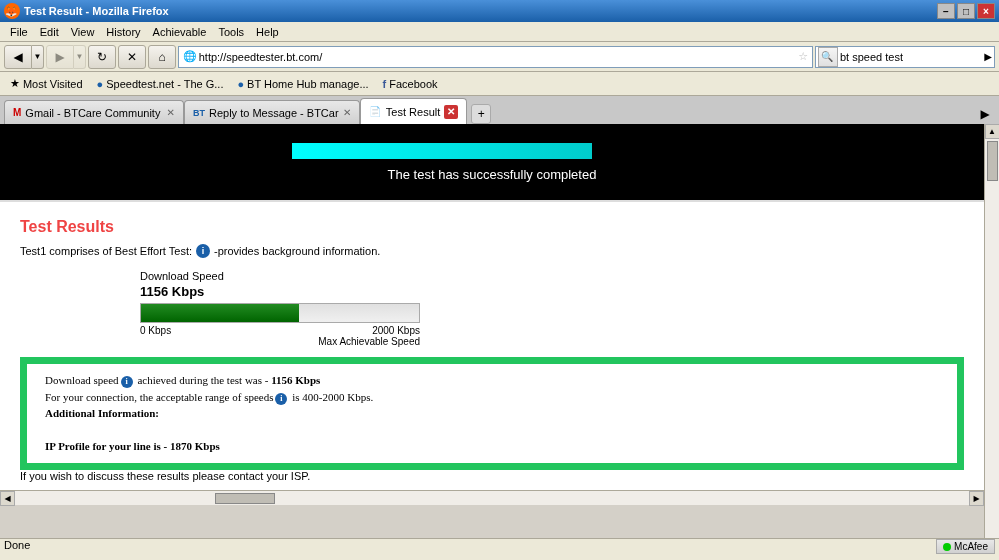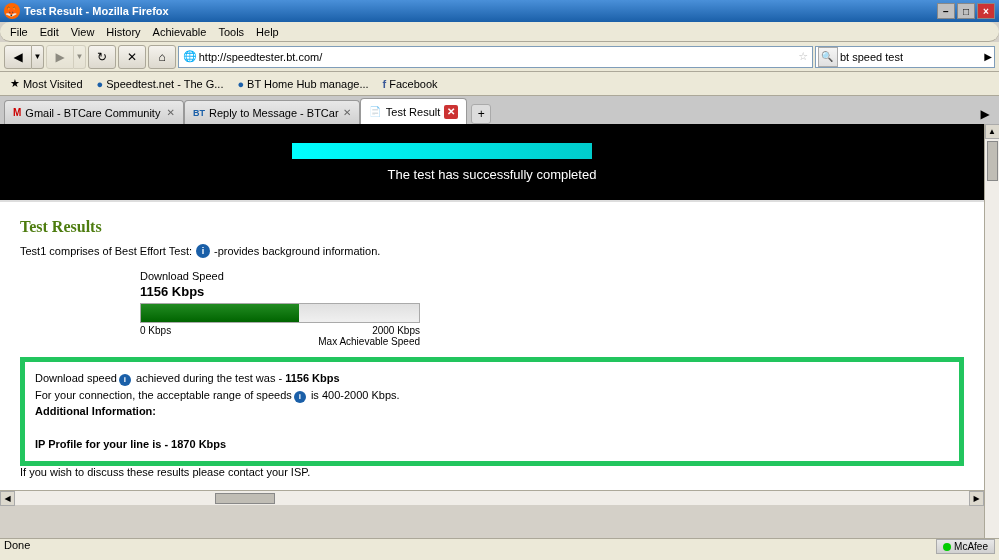--- a/index.html
+++ b/index.html
@@ -27,21 +27,20 @@
     }
 
     
     .menu-bar {
       background: #ece9d8;
       height: 20px;
       display: flex;
       align-items: center;
       padding: 0 4px;
       border-bottom: 1px solid #aca899;
-      border-radius: 10px;
     }
     .menu-item {
       padding: 2px 6px;
       font-size: 11px;
       cursor: pointer;
       color: #000;
     }
 
     
     .nav-bar {
@@ -188,23 +187,22 @@
     .results-area {
       background: white;
       height: 290px;
       overflow: hidden;
       padding: 16px 20px;
       border-top: 2px solid #ddd;
     }
     .results-title {
       font-size: 16px;
       font-weight: bold;
-      color: #4d7c0f;
+      color: #ef4444;
       margin-bottom: 8px;
-      font-family: Liberation Serif, serif;
     }
     .results-subtitle {
       font-size: 11px;
       margin-bottom: 12px;
       display: flex; align-items: center; gap: 4px;
     }
     .info-icon {
       width: 14px; height: 14px; background: #1a5fa8; border-radius: 7px;
       color: white; font-size: 9px; font-weight: bold;
       display: inline-flex; align-items: center; justify-content: center;
@@ -230,26 +228,27 @@
       width: 57%;
     }
     .speed-bar-labels {
       display: flex;
       justify-content: space-between;
       font-size: 10px;
       width: 280px;
     }
 
     .info-box {
-      border: 5px solid #22c55e;
-      padding: 8px 10px;
+      border: 7px solid #22c55e;
+      padding: 8px 18px;
       font-size: 11px;
       line-height: 1.5;
       margin-top: 10px;
       background: white;
+      font-family: Liberation Serif, serif;
     }
     .info-box strong { font-weight: bold; }
 
     .contact-text {
       font-size: 11px;
     }
     .scrollbar-right {
       position: absolute;
       right: 0;
       top: 0;

